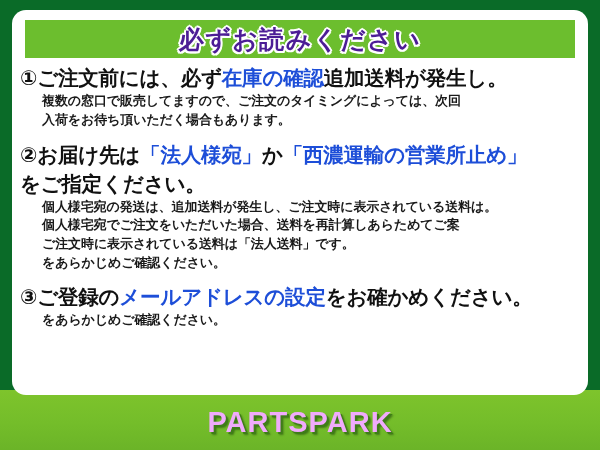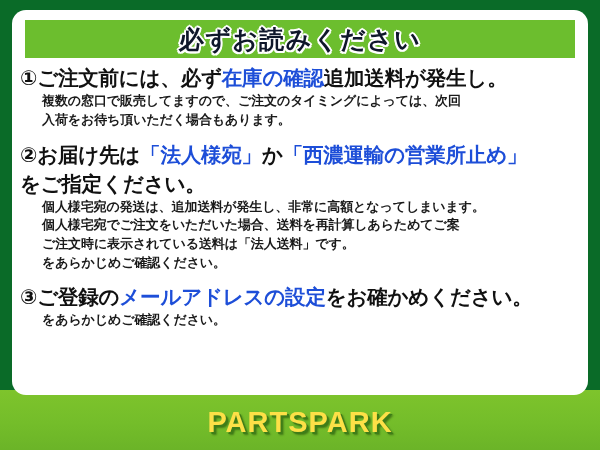--- a/index.html
+++ b/index.html
@@ -52,21 +52,21 @@
     left: 13px;
     top: 10px;
     right: 13px;
     height: 38px;
     background: #6cbe2e;
     display: flex;
     align-items: center;
     justify-content: center;
   }
   .title-text {
-    color: #0f172a;
+    color: #4c1d95;
     font-size: 25px;
     font-weight: bold;
     letter-spacing: 1.5px;
     line-height: 1;
     text-shadow:
       1.5px 1.5px 0 #ffffff,
       -1.5px 1.5px 0 #ffffff,
       1.5px -1.5px 0 #ffffff,
       -1.5px -1.5px 0 #ffffff,
       0 2px 0 #ffffff,
@@ -122,21 +122,21 @@
     left: 0;
     right: 0;
     bottom: 0;
     height: 55px;
     display: flex;
     align-items: center;
     justify-content: center;
     z-index: 3;
   }
   .brand-text {
-    color: #fde047;
+    color: #f0abfc;
     font-size: 29px;
     font-weight: bold;
     letter-spacing: 1px;
     line-height: 1;
     text-shadow: 2px 2px 0 #3e7d18, 3px 3px 2px rgba(30,70,10,0.55);
   }
 </style>
 </head>
 <body>
 
@@ -159,21 +159,21 @@
           <div>入荷をお待ち頂いただく場合もあります。</div>
         </div>
       </div>
 
       <div class="spacer-1"></div>
 
       <div class="item-block">
         <div class="item-heading"><span>②お届け先は</span><span class="hl-green">「法人様宛」</span><span>か</span><span class="hl-green">「西濃運輸の営業所止め」</span></div>
         <div class="item-heading">をご指定ください。</div>
         <div class="item-sub">
-          <div>個人様宅宛の発送は、追加送料が発生し、非常に高額となってしまいます。</div>
+          <div>個人様宅宛の発送は、追加送料が発生し、ご注文時に表示されている送料は。</div>
           <div>個人様宅宛でご注文をいただいた場合、送料を再計算しあらためてご案</div>
           <div>ご注文時に表示されている送料は「法人送料」です。</div>
           <div>をあらかじめご確認ください。</div>
         </div>
       </div>
 
       <div class="spacer-2"></div>
 
       <div class="item-block">
         <div class="item-heading"><span>③ご登録の</span><span class="hl-green">メールアドレスの設定</span><span>をお確かめください。</span></div>

